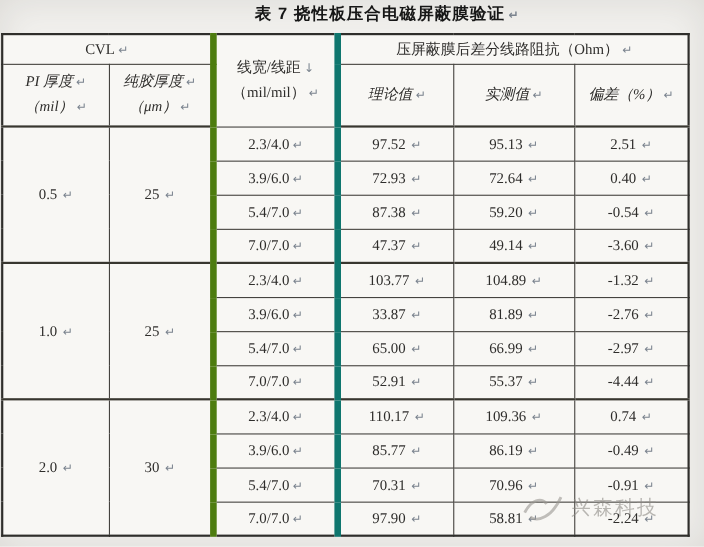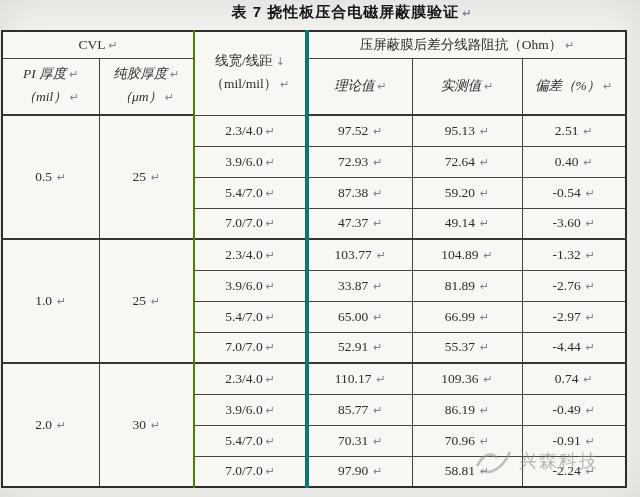--- a/index.html
+++ b/index.html
@@ -20,22 +20,22 @@
     width:624px; border-collapse:collapse; table-layout:fixed;
     background:#f8f7f4;
     border:2px solid #2f2e2b;
     font-size:13.5px;
   }
   .doc th, .doc td {
     border:1px solid #45433f;
     text-align:center; vertical-align:middle;
     font-weight:normal; padding:0; overflow:hidden;
   }
-  .doc .c3 { border-left:2px solid #4d7c0f; }
-  .doc .c4 { border-left:4px solid #0f766e;margin-left:20px; }
+  .doc .c3 { border-left:6px solid #4d7c0f; }
+  .doc .c4 { border-left:6px solid #0f766e;margin-left:20px; }
   .doc thead tr.hr1 { height:27px; }
   .doc thead tr.hr2 { height:57px;font-style:italic; }
   .doc thead tr.hr2 th { border-bottom:2px solid #38362f; }
   .doc tbody tr { height:31px; }
   .doc tbody tr.gs td { border-top:2px solid #38362f; }
   .hl { line-height:22px; }
   .rm {
     font-family:"DejaVu Sans",sans-serif;
     font-size:11px; color:#7a838e; margin-left:3px;
   }

